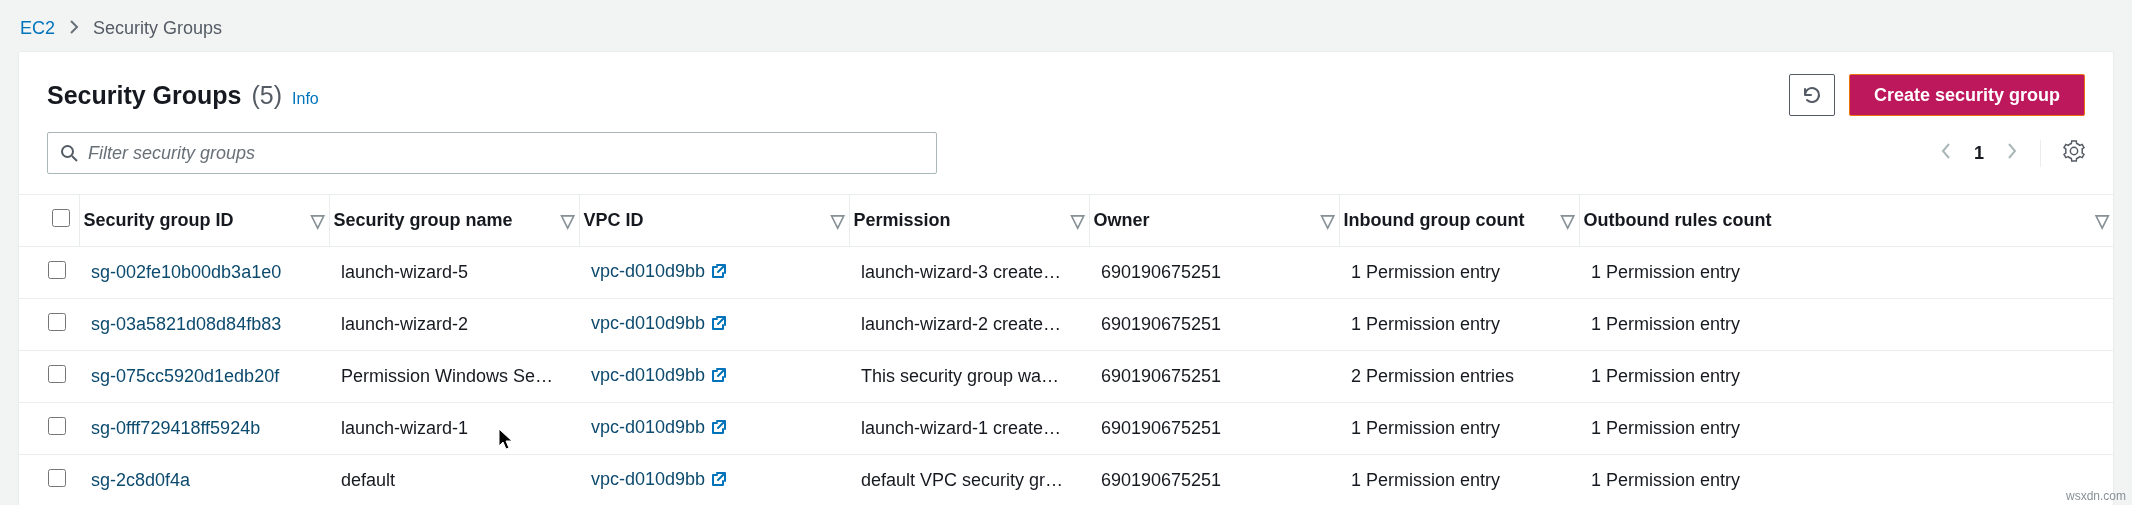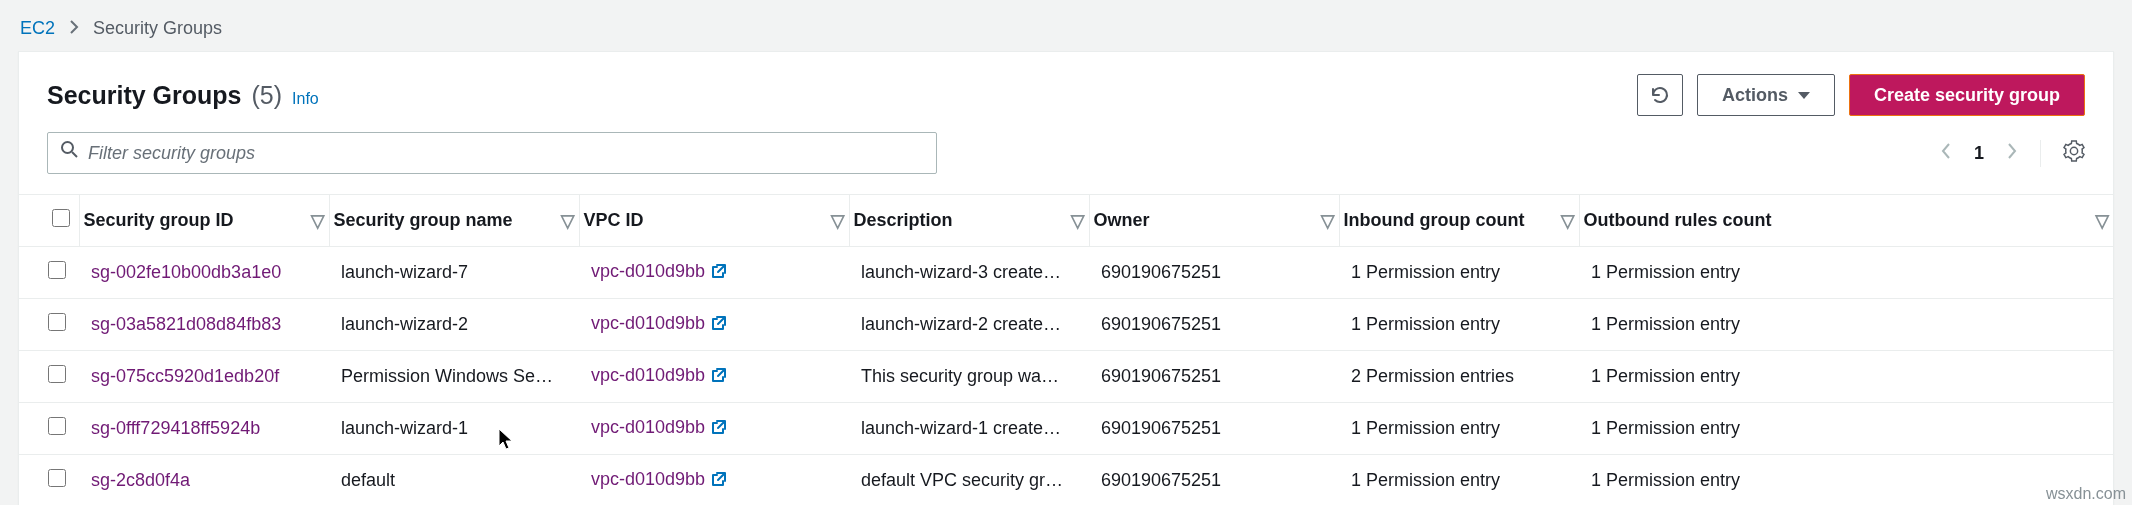--- a/index.html
+++ b/index.html
@@ -21,21 +21,21 @@
   .panel-count { font-size: 25px; font-weight: 400; color: #545b64; }
   .info-link { font-size: 16px; color: #0073bb; font-weight: 500; cursor: pointer; }
   .header-actions { display: flex; align-items: center; gap: 14px; }
   .btn { display: inline-flex; align-items: center; justify-content: center; height: 42px; padding: 0 24px; border: 1px solid #545b64; background: #fff; color: #545b64; font-weight: 700; font-size: 18px; border-radius: 2px; cursor: pointer; gap: 10px; }
   .btn.icon-only { width: 46px; padding: 0; }
   .btn.primary { background: #be185d; border-color: #ec7211; color: #fff; }
   .caret-down { display:inline-block; width:0; height:0; border-left:6px solid transparent; border-right:6px solid transparent; border-top:7px solid #545b64; }
 
   
   .panel-toolbar { display: flex; align-items: center; justify-content: space-between; padding: 0 28px 20px 28px; }
-  .filter { display: flex; width: 890px; height: 42px; border: 1px solid #aab7b8; border-radius: 2px; padding: 7px 12px; gap: 10px; }
+  .filter { display: flex; align-items: center; width: 890px; height: 42px; border: 1px solid #aab7b8; border-radius: 2px; padding: 7px 12px; gap: 10px; }
   .filter input { flex: 1; border: none; outline: none; font-size: 18px; font-style: italic; color: #687078; background: transparent; }
   .filter input::placeholder { color: #687078; font-style: italic; }
   .pager { display: flex; align-items: center; gap: 22px; color: #545b64; }
   .pager .page-num { font-weight: 700; color: #16191f; }
   .pager .nav-arrow { color: #aab7b8; cursor: pointer; font-size: 20px; }
   .gear { cursor: pointer; color: #545b64; border-left: 1px solid #eaeded; padding-left: 22px; }
 
   
   table { width: 100%; border-collapse: collapse; table-layout: fixed; }
   thead th { text-align: left; font-weight: 700; font-size: 18px; padding: 14px 4px; border-top: 1px solid #eaeded; border-bottom: 1px solid #eaeded; border-right: 1px solid #eaeded; color: #16191f; white-space: nowrap; }
@@ -45,24 +45,24 @@
   tbody tr:last-child td { border-bottom: none; }
   .col-check { width: 60px; text-align: center; padding-left: 28px; }
   .col-sgid  { width: 250px; }
   .col-sgname{ width: 250px; }
   .col-vpc   { width: 270px; }
   .col-desc  { width: 240px; }
   .col-owner { width: 250px; }
   .col-in    { width: 240px; }
   .col-out   { }
   input[type=checkbox] { width: 18px; height: 18px; cursor: pointer; }
-  .link { color: #701a75; cursor: pointer; }
+  .link { color: #0c4a6e; cursor: pointer; }
   .ext-icon { display:inline-block; margin-left:6px; vertical-align: -2px; }
   .cursor-img { position:absolute; pointer-events:none; }
-  .attribution { position: fixed; bottom: 2px; right: 6px; font-size: 16px; color: #879196; }
+  .attribution { position: fixed; bottom: 2px; right: 6px; font-size: 12px; color: #879196; }
 </style>
 </head>
 <body>
 
 <div class="breadcrumbs">
   <span class="crumb-link">EC2</span>
   <span class="crumb-sep">
     <svg width="10" height="14" viewBox="0 0 10 14">
         <path d="M2 1 L8 7 L2 13" fill="none" stroke="#687078" stroke-width="2"></path>
       </svg>
@@ -76,24 +76,20 @@
     <div class="panel-title-wrap">
       <span class="panel-title">Security Groups</span>
       <span class="panel-count">(5)</span>
       <span class="info-link">Info</span>
     </div>
     <div class="header-actions">
       <button class="btn icon-only" title="Refresh">
         <svg width="20" height="20" viewBox="0 0 20 20">
             <path d="M3 10a7 7 0 1 1 2.05 4.95M3 10V4M3 10h6" fill="none" stroke="#545b64" stroke-width="2" stroke-linecap="round" stroke-linejoin="round"></path>
           </svg>
-      </button>
-      <button class="btn">
-        <span>Actions</span>
-        <span class="caret-down"></span>
       </button>
       <button class="btn primary">Create security group</button>
     </div>
   </div>
 
   <div class="panel-toolbar">
     <div class="filter">
       <svg width="18" height="18" viewBox="0 0 18 18">
           <circle cx="7.5" cy="7.5" r="5.5" fill="none" stroke="#545b64" stroke-width="2"></circle>
           <line x1="12" y1="12" x2="17" y2="17" stroke="#545b64" stroke-width="2"></line>
@@ -130,31 +126,31 @@
         <col class="col-owner">
         <col class="col-in">
         <col class="col-out">
     </colgroup>
     <thead>
       <tr>
         <th class="col-check"><input type="checkbox" style=""></th>
         <th><span>Security group ID</span><span class="sort">▽</span></th>
         <th><span>Security group name</span><span class="sort">▽</span></th>
         <th><span>VPC ID</span><span class="sort">▽</span></th>
-        <th><span>Description</span><span class="sort">▽</span></th>
+        <th><span>Permission</span><span class="sort">▽</span></th>
         <th><span>Owner</span><span class="sort">▽</span></th>
         <th><span>Inbound group count</span><span class="sort">▽</span></th>
         <th><span>Outbound rules count</span><span class="sort">▽</span></th>
       </tr>
     </thead>
     <tbody id="rows">
         <tr>
           <td class="col-check"><input type="checkbox" style=""></td>
           <td><span class="link">sg-002fe10b00db3a1e0</span></td>
-          <td>launch-wizard-7</td>
+          <td>launch-wizard-5</td>
           <td><span class="link">vpc-d010d9bb</span><span class="ext-icon"><svg width="16" height="16" viewBox="0 0 16 16">
                 <path d="M6 2h8v8M14 2 7 9M12 10v4H2V4h4" fill="none" stroke="#0073bb" stroke-width="2" stroke-linecap="round" stroke-linejoin="round"></path>
               </svg></span></td>
           <td>launch-wizard-3 create…</td>
           <td>690190675251</td>
           <td>1 Permission entry</td>
           <td>1 Permission entry</td>
         </tr>
         <tr>
           <td class="col-check"><input type="checkbox" style=""></td>

